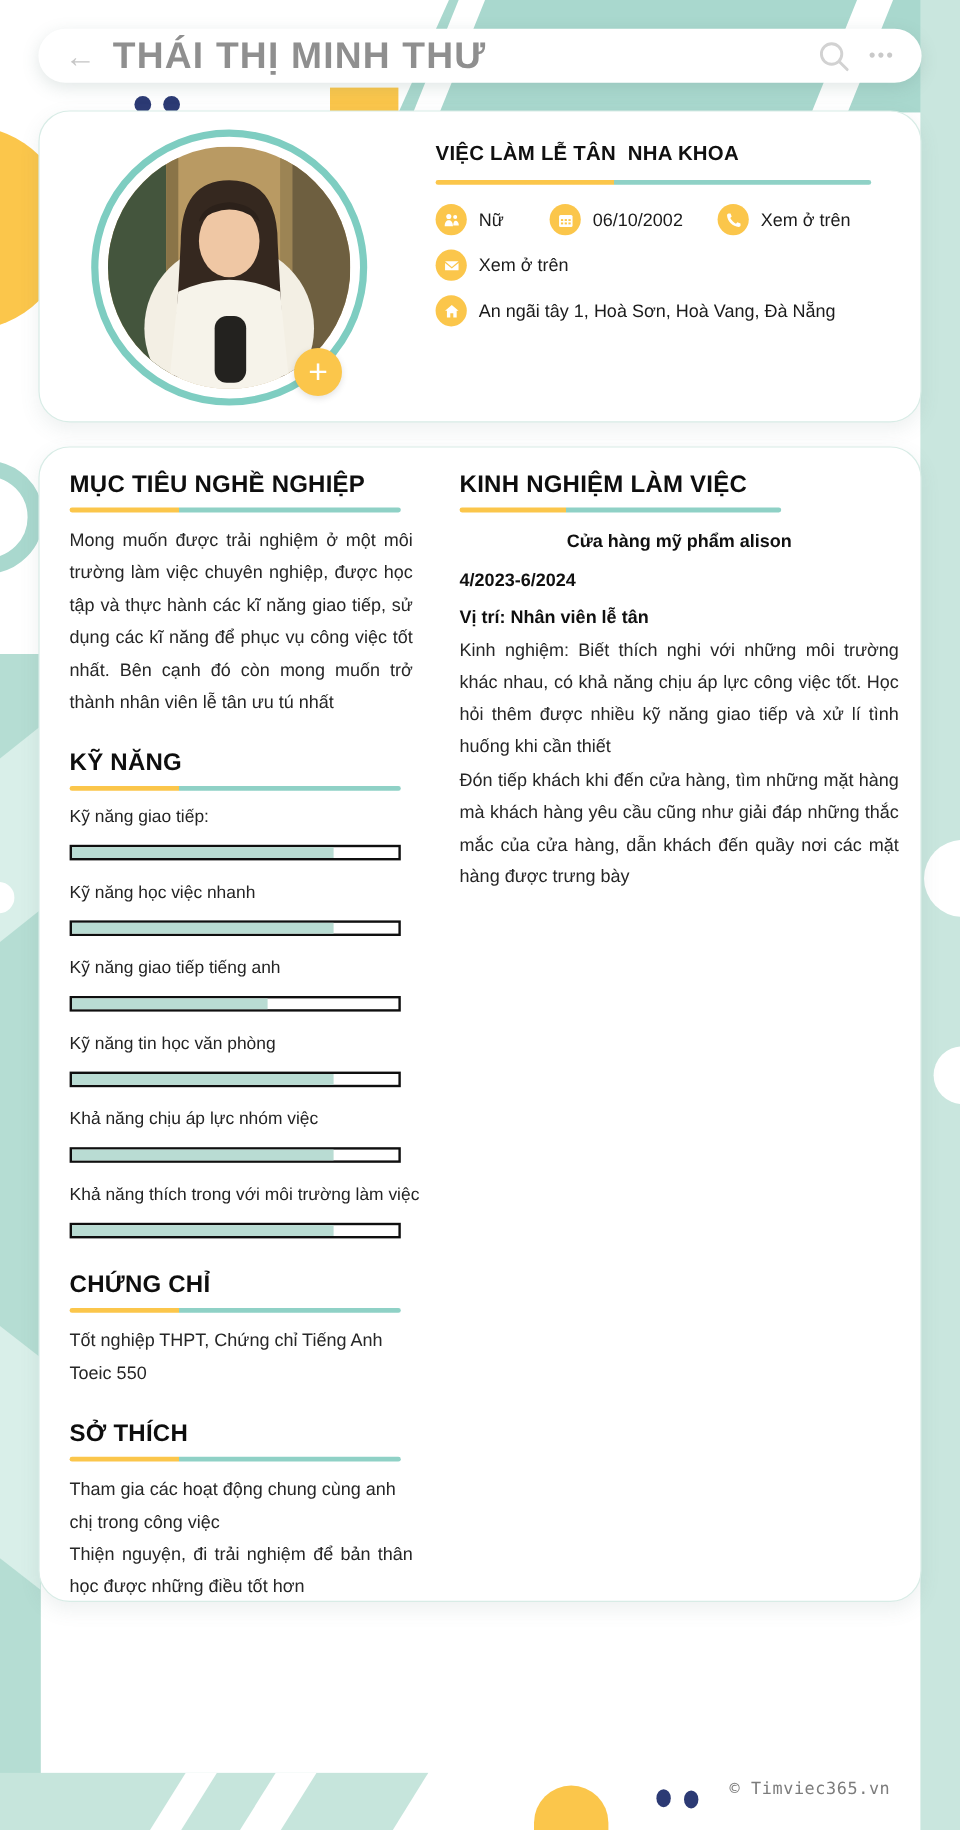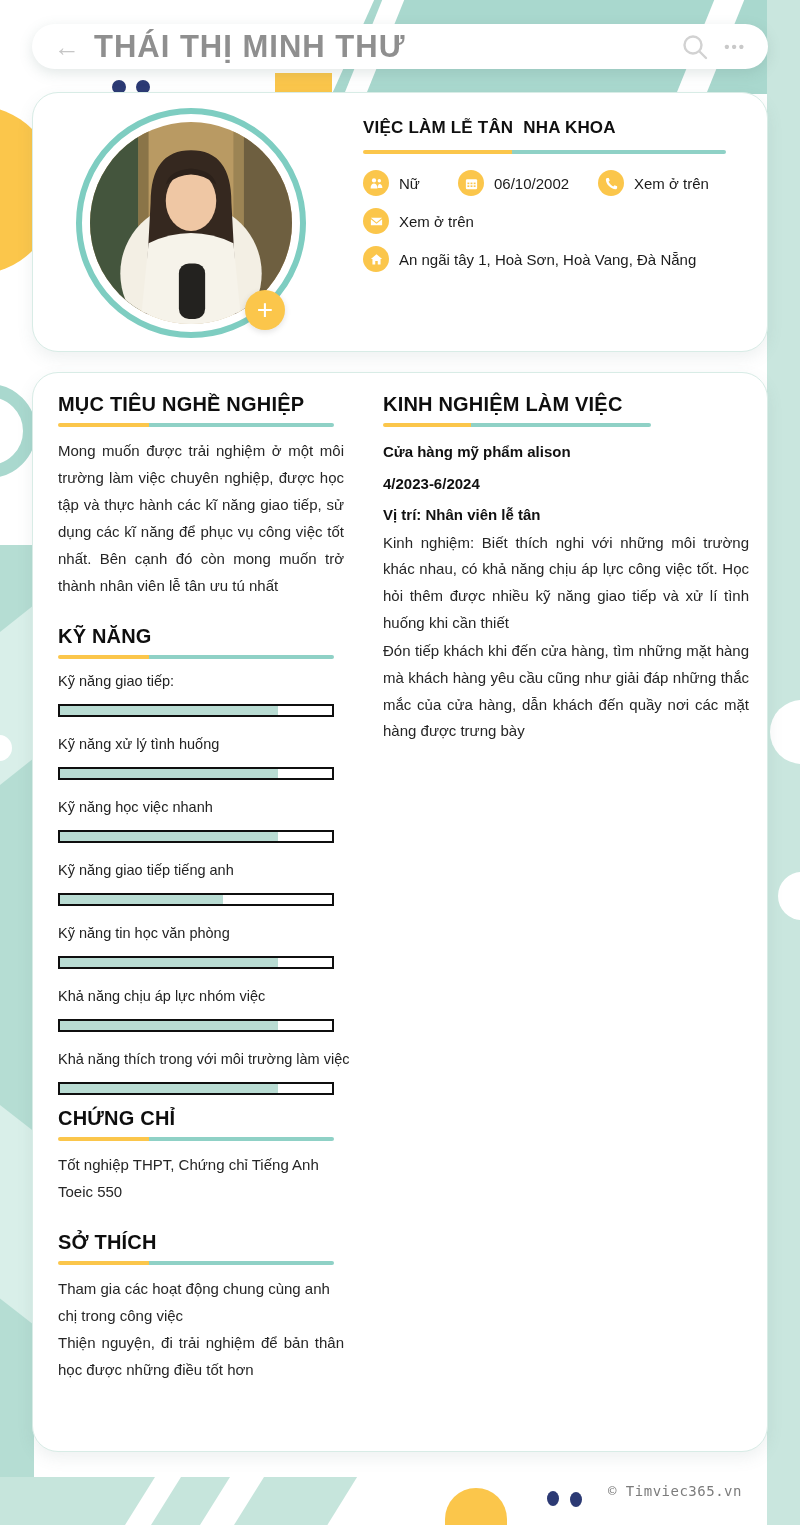--- a/index.html
+++ b/index.html
@@ -48,21 +48,21 @@
   .header-title{flex:1;font-size:31px;font-weight:700;letter-spacing:1px;color:var(--gray);white-space:pre;}
   .search-btn{width:30px;height:30px;margin-right:14px;}
   .search-btn svg{width:100%;height:100%;}
   .more-btn{color:#c9c9c9;font-size:15px;letter-spacing:2px;font-weight:700;}
   
   .card{
     position:absolute;z-index:2;left:32px;width:736px;background:#fff;
     border:1px solid #d8ece6;border-radius:26px;box-shadow:0 6px 16px rgba(90,120,115,.10);
   }
   .profile-card{top:92px;height:260px;}
-  .main-card{top:372px;height:1080px;}
+  .main-card{top:372px;height:963px;}
   
   .avatar-ring{
     position:absolute;left:43px;top:15px;width:230px;height:230px;border-radius:50%;
     border:6px solid #7ecdc1;background:#fff;display:flex;align-items:center;justify-content:center;
   }
   .avatar-photo{width:202px;height:202px;border-radius:50%;overflow:hidden;}
   .add-photo-btn{
     position:absolute;left:212px;top:197px;width:40px;height:40px;border-radius:50%;
     background:var(--yellow);color:#fff;font-size:28px;font-weight:400;
     display:flex;align-items:center;justify-content:center;box-shadow:0 2px 6px rgba(0,0,0,.12);cursor:pointer;
@@ -89,21 +89,21 @@
   .para{font-size:15px;line-height:1.8;color:var(--body);text-align:justify;margin-top:10px;}
   .mt-sect{margin-top:26px;}
   
   .skill{margin-top:19px;}
   .skill:first-child{margin-top:14px;}
   .skill-label{font-size:14.5px;color:#232323;white-space:nowrap;}
   .skill-bar{margin-top:15px;width:276px;height:13px;border:2px solid #0f0f0f;background:#fff;}
   .skill-fill{height:100%;background:#b9dcd3;}
   
   .exp-bold{font-size:15px;font-weight:700;color:#101010;line-height:1.7;margin-top:6px;}
-  .exp-bold.first{margin-top:12px;}
+  .exp-bold.first{margin-top:12px;text-align:center;}
   .exp-para{font-size:15px;line-height:1.78;color:var(--body);text-align:justify;margin-top:2px;}
   
   .footer-dome{position:absolute;z-index:1;left:445px;top:1488px;width:62px;height:38px;
     background:var(--yellow);border-radius:32px 32px 0 0;}
   .footer-copy{position:absolute;z-index:2;left:608px;top:1483px;font-family:"DejaVu Sans Mono", monospace;
     font-size:14px;color:#7c7c7c;letter-spacing:.5px;}
 </style>
 </head>
 <body>
 
@@ -239,26 +239,20 @@
     <div class="section-h mt-sect">KỸ NĂNG</div>
     <div class="section-rule"></div>
     <div id="skills-list">
         <div class="skill">
           <div class="skill-label">Kỹ năng giao tiếp:</div>
           <div class="skill-bar">
             <div class="skill-fill" style="width: 80%;"></div>
           </div>
         </div>
         <div class="skill">
-          <div class="skill-label">Kỹ năng xử lý tình huống</div>
-          <div class="skill-bar">
-            <div class="skill-fill" style="width: 80%;"></div>
-          </div>
-        </div>
-        <div class="skill">
           <div class="skill-label">Kỹ năng học việc nhanh</div>
           <div class="skill-bar">
             <div class="skill-fill" style="width: 80%;"></div>
           </div>
         </div>
         <div class="skill">
           <div class="skill-label">Kỹ năng giao tiếp tiếng anh</div>
           <div class="skill-bar">
             <div class="skill-fill" style="width: 60%;"></div>
           </div>
@@ -276,21 +270,21 @@
           </div>
         </div>
         <div class="skill">
           <div class="skill-label">Khả năng thích trong với môi trường làm việc</div>
           <div class="skill-bar">
             <div class="skill-fill" style="width: 80%;"></div>
           </div>
         </div>
       </div>
 
-    <div class="section-h" style="margin-top:12px;">CHỨNG CHỈ</div>
+    <div class="section-h" style="margin-top:28px;">CHỨNG CHỈ</div>
     <div class="section-rule"></div>
     <p class="para" style="text-align:left;">Tốt nghiệp THPT, Chứng chỉ Tiếng Anh Toeic 550</p>
 
     <div class="section-h mt-sect">SỞ THÍCH</div>
     <div class="section-rule"></div>
     <p class="para" style="text-align:left;margin-bottom:0;">Tham gia các hoạt động chung cùng anh chị trong công việc</p>
     <p class="para" style="margin-top:0;">Thiện nguyện, đi trải nghiệm để bản thân học được những điều tốt hơn</p>
   </div>
 
   <div class="col col-right">

